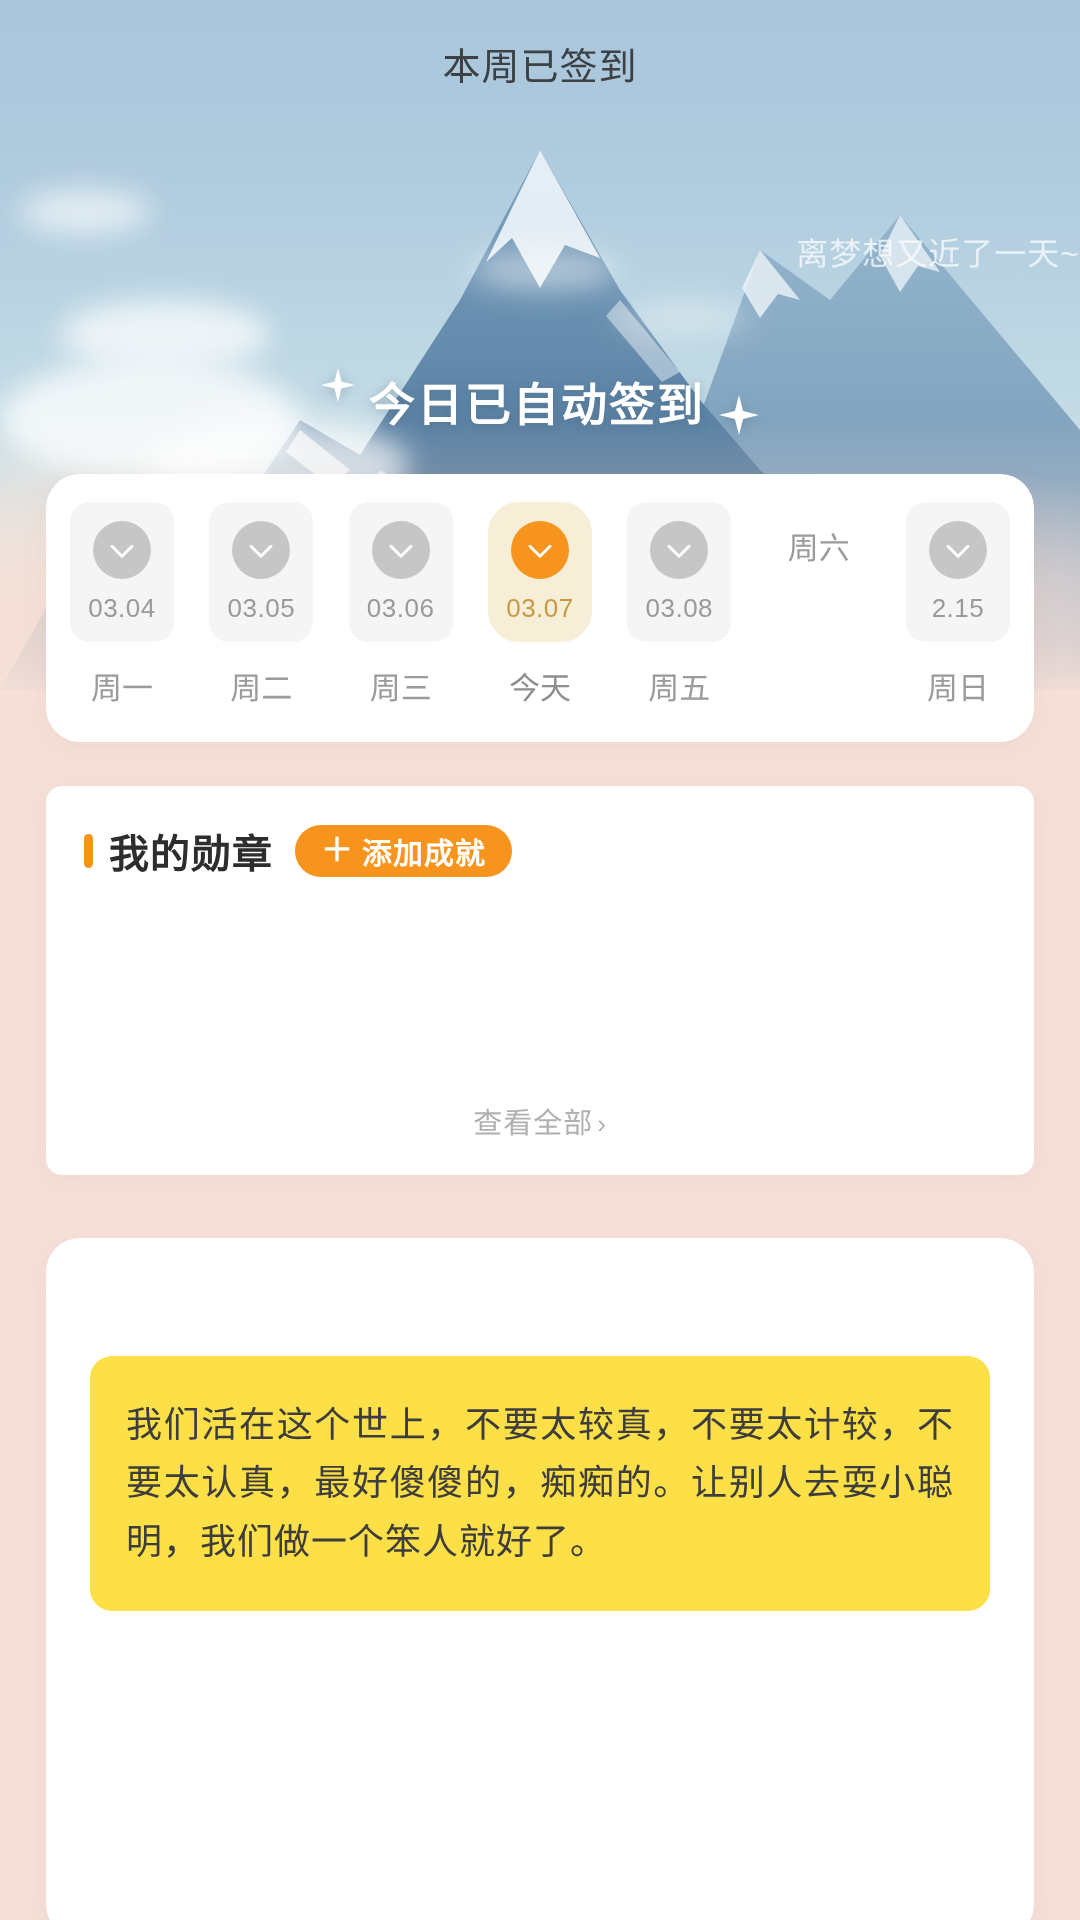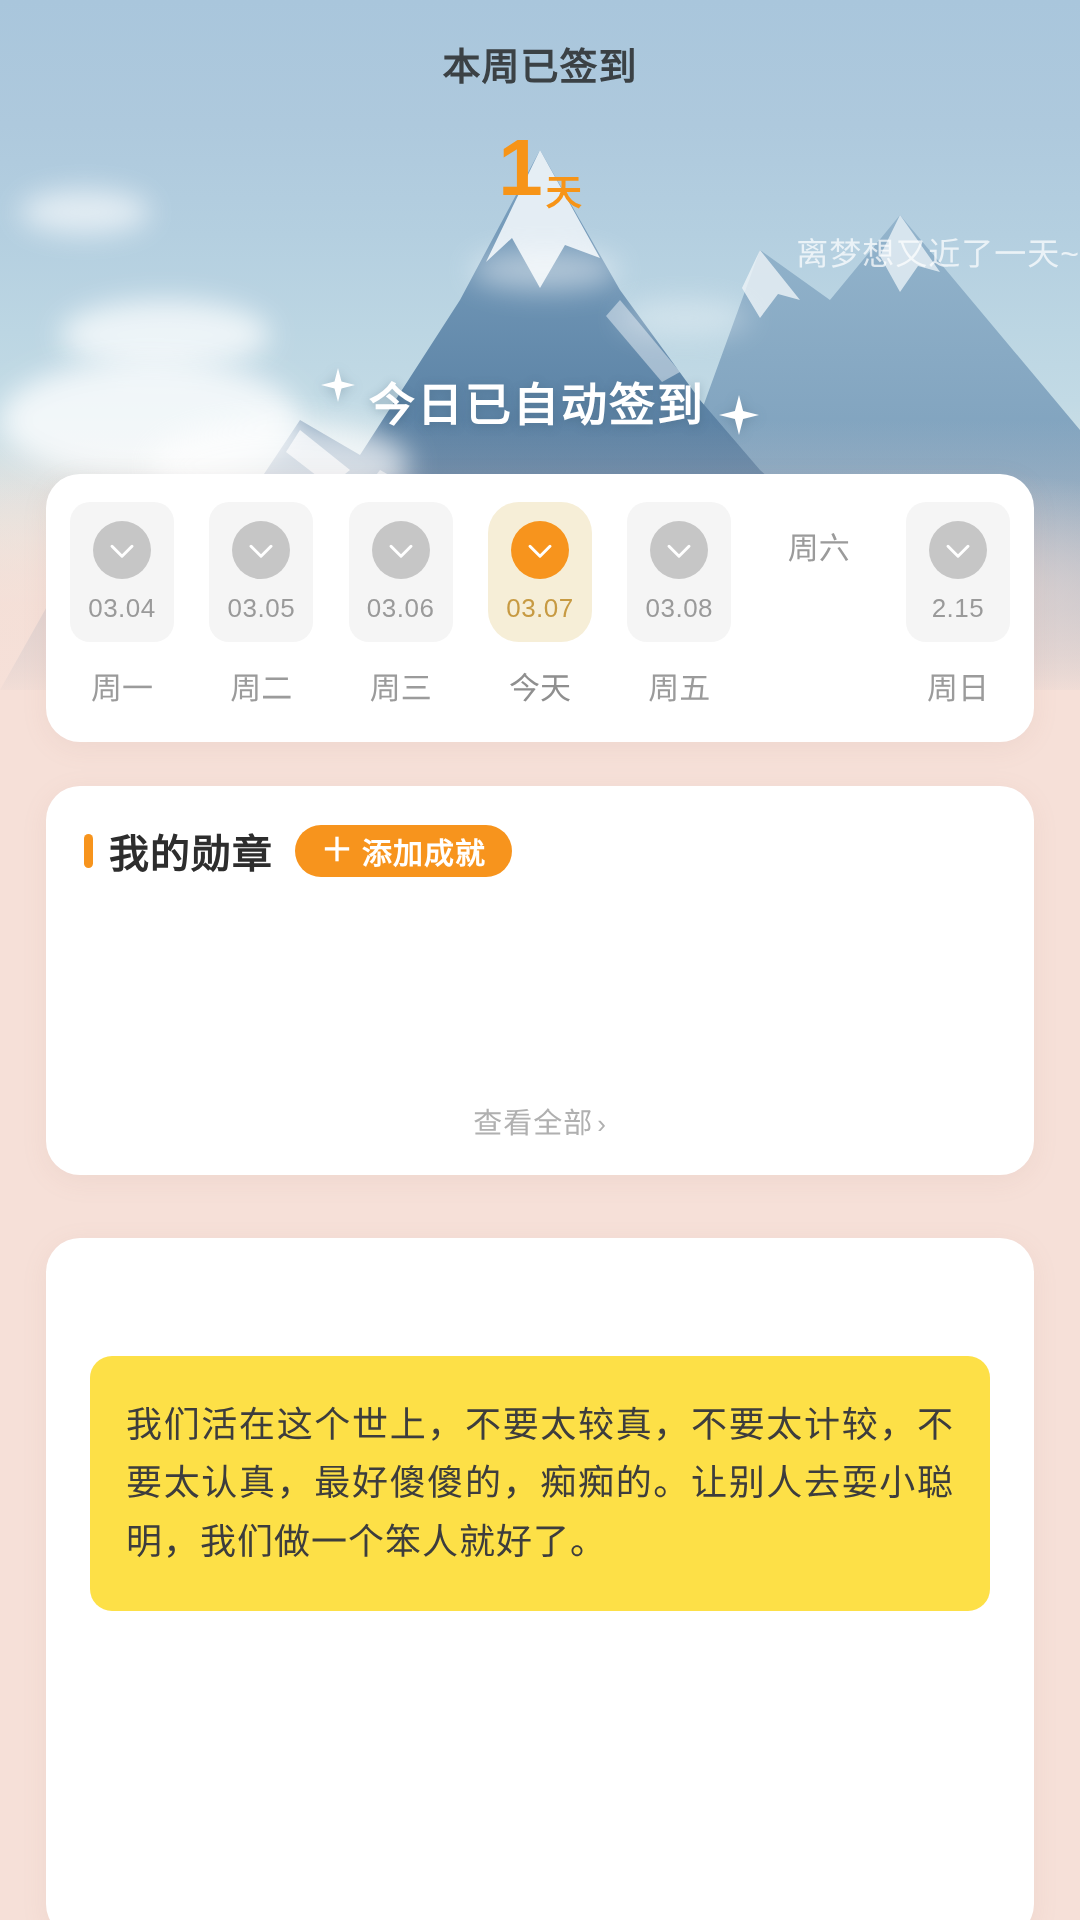--- a/index.html
+++ b/index.html
@@ -68,21 +68,21 @@
   .c4{ left:150px; top:420px; width:260px; height:90px; opacity:.8;}
   .c5{ left:470px; top:250px; width:150px; height:40px; opacity:.55;}
   .c6{ left:620px; top:300px; width:130px; height:36px; opacity:.4;}
 
   
   .hero-title{
     position:absolute;
     left:0; right:0; top:36px;
     text-align:center;
     font-size:38px;
-    font-weight:700;
+    font-weight:400;
     color:#3b4145;
     letter-spacing:1px;
   }
   .streak{
     position:absolute;
     left:0; right:0; top:128px;
     text-align:center;
     line-height:1;
   }
   .streak .num{
@@ -135,21 +135,21 @@
   
   .card{
     position:absolute;
     left:46px;
     width:988px;
     background:#ffffff;
     border-radius:34px;
     box-shadow:0 6px 26px rgba(180,140,125,0.10);
   }
   #checkin-card{ top:474px; height:268px; }
-  #badge-card  { top:786px; height:389px; }
+  #badge-card  { top:786px; height:389px;border-radius:16px; }
   #quote-card  { top:1238px; height:700px; }
 
   
   .days{
     position:absolute;
     left:24px; right:24px; top:28px;
     display:flex;
     justify-content:space-between;
   }
   .day{
@@ -335,23 +335,20 @@
 
     <div class="cloud c1"></div>
     <div class="cloud c2"></div>
     <div class="cloud c3"></div>
     <div class="cloud c4"></div>
     <div class="cloud c5"></div>
     <div class="cloud c6"></div>
 
     <div class="hero-title">本周已签到</div>
 
-    <div class="streak">
-      <span class="num">1</span><span class="unit">天</span>
-    </div>
 
     <div class="hero-sub">离梦想又近了一天~</div>
 
     <div class="headline-wrap">
       <span class="spark left">
         <svg width="34" height="34" viewBox="0 0 34 34">
             <path d="M17 0 L20.5 13.5 L34 17 L20.5 20.5 L17 34 L13.5 20.5 L0 17 L13.5 13.5 Z" fill="#ffffff"></path>
           </svg>
       </span>
       <span class="headline">今日已自动签到</span>

